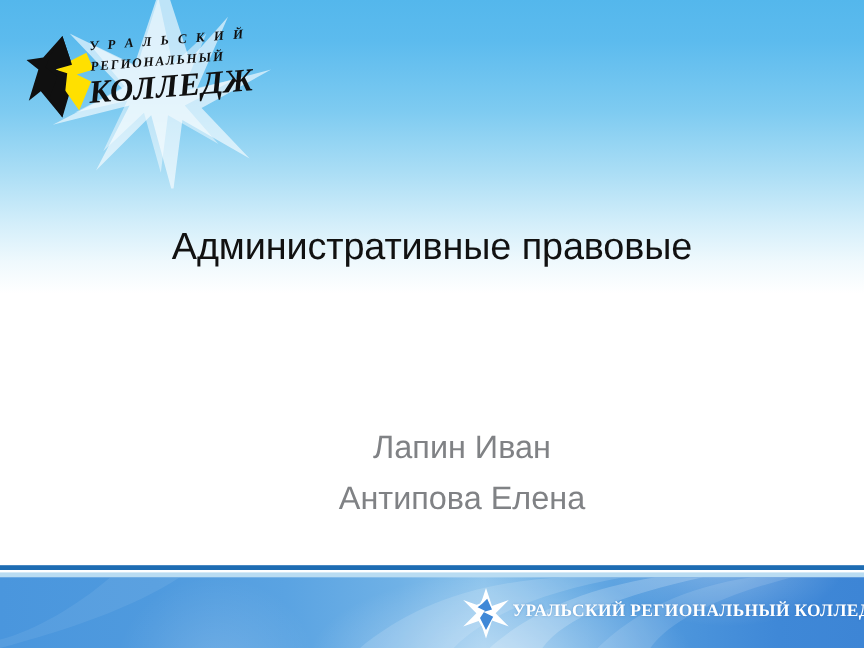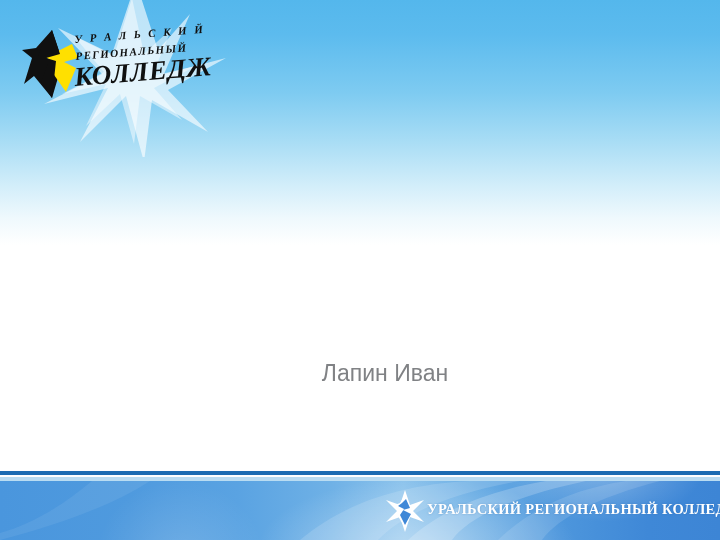--- a/index.html
+++ b/index.html
@@ -112,21 +112,21 @@
   .title-line { display: block; }
 
   
   .subtitle {
     position: absolute;
     left: 100px;
     top: 352px;
     width: 570px;
     text-align: center;
     color: #808285;
-    font-size: 23px;
+    font-size: 27px;
     line-height: 42px;
     font-weight: normal;
   }
   .subtitle-line { display: block; }
 
   
   .rule-dark {
     position: absolute;
     left: 0;
     top: 471px;
@@ -223,24 +223,26 @@
       <polygon points="30,2 38,26 24,30 34,33 30,70 19,54 26,36 16,28 20,18" fill="#101010"></polygon>
     </svg>
     <div class="logo-words">
       <span class="logo-line-1">У Р А Л Ь С К И Й</span>
       <span class="logo-line-2">РЕГИОНАЛЬНЫЙ</span>
       <span class="logo-line-3">КОЛЛЕДЖ</span>
     </div>
   </div>
 
   <div class="title">
+    <span class="title-line">Административные правовые</span>
   </div>
 
   <div class="subtitle">
     <span class="subtitle-line">Лапин Иван</span>
+    <span class="subtitle-line">Антипова Елена</span>
   </div>
 
   <div class="rule-dark"></div>
   <div class="rule-white"></div>
   <div class="rule-light"></div>
 
   <div class="footer">
     <div class="footer-sheen"></div>
     <svg class="footer-swirl" viewBox="0 0 720 59" preserveAspectRatio="none">
       <path d="M300,59 C340,26 392,4 470,0 L520,0 C452,12 404,32 378,59 Z" fill="#ffffff" opacity="0.14"></path>

